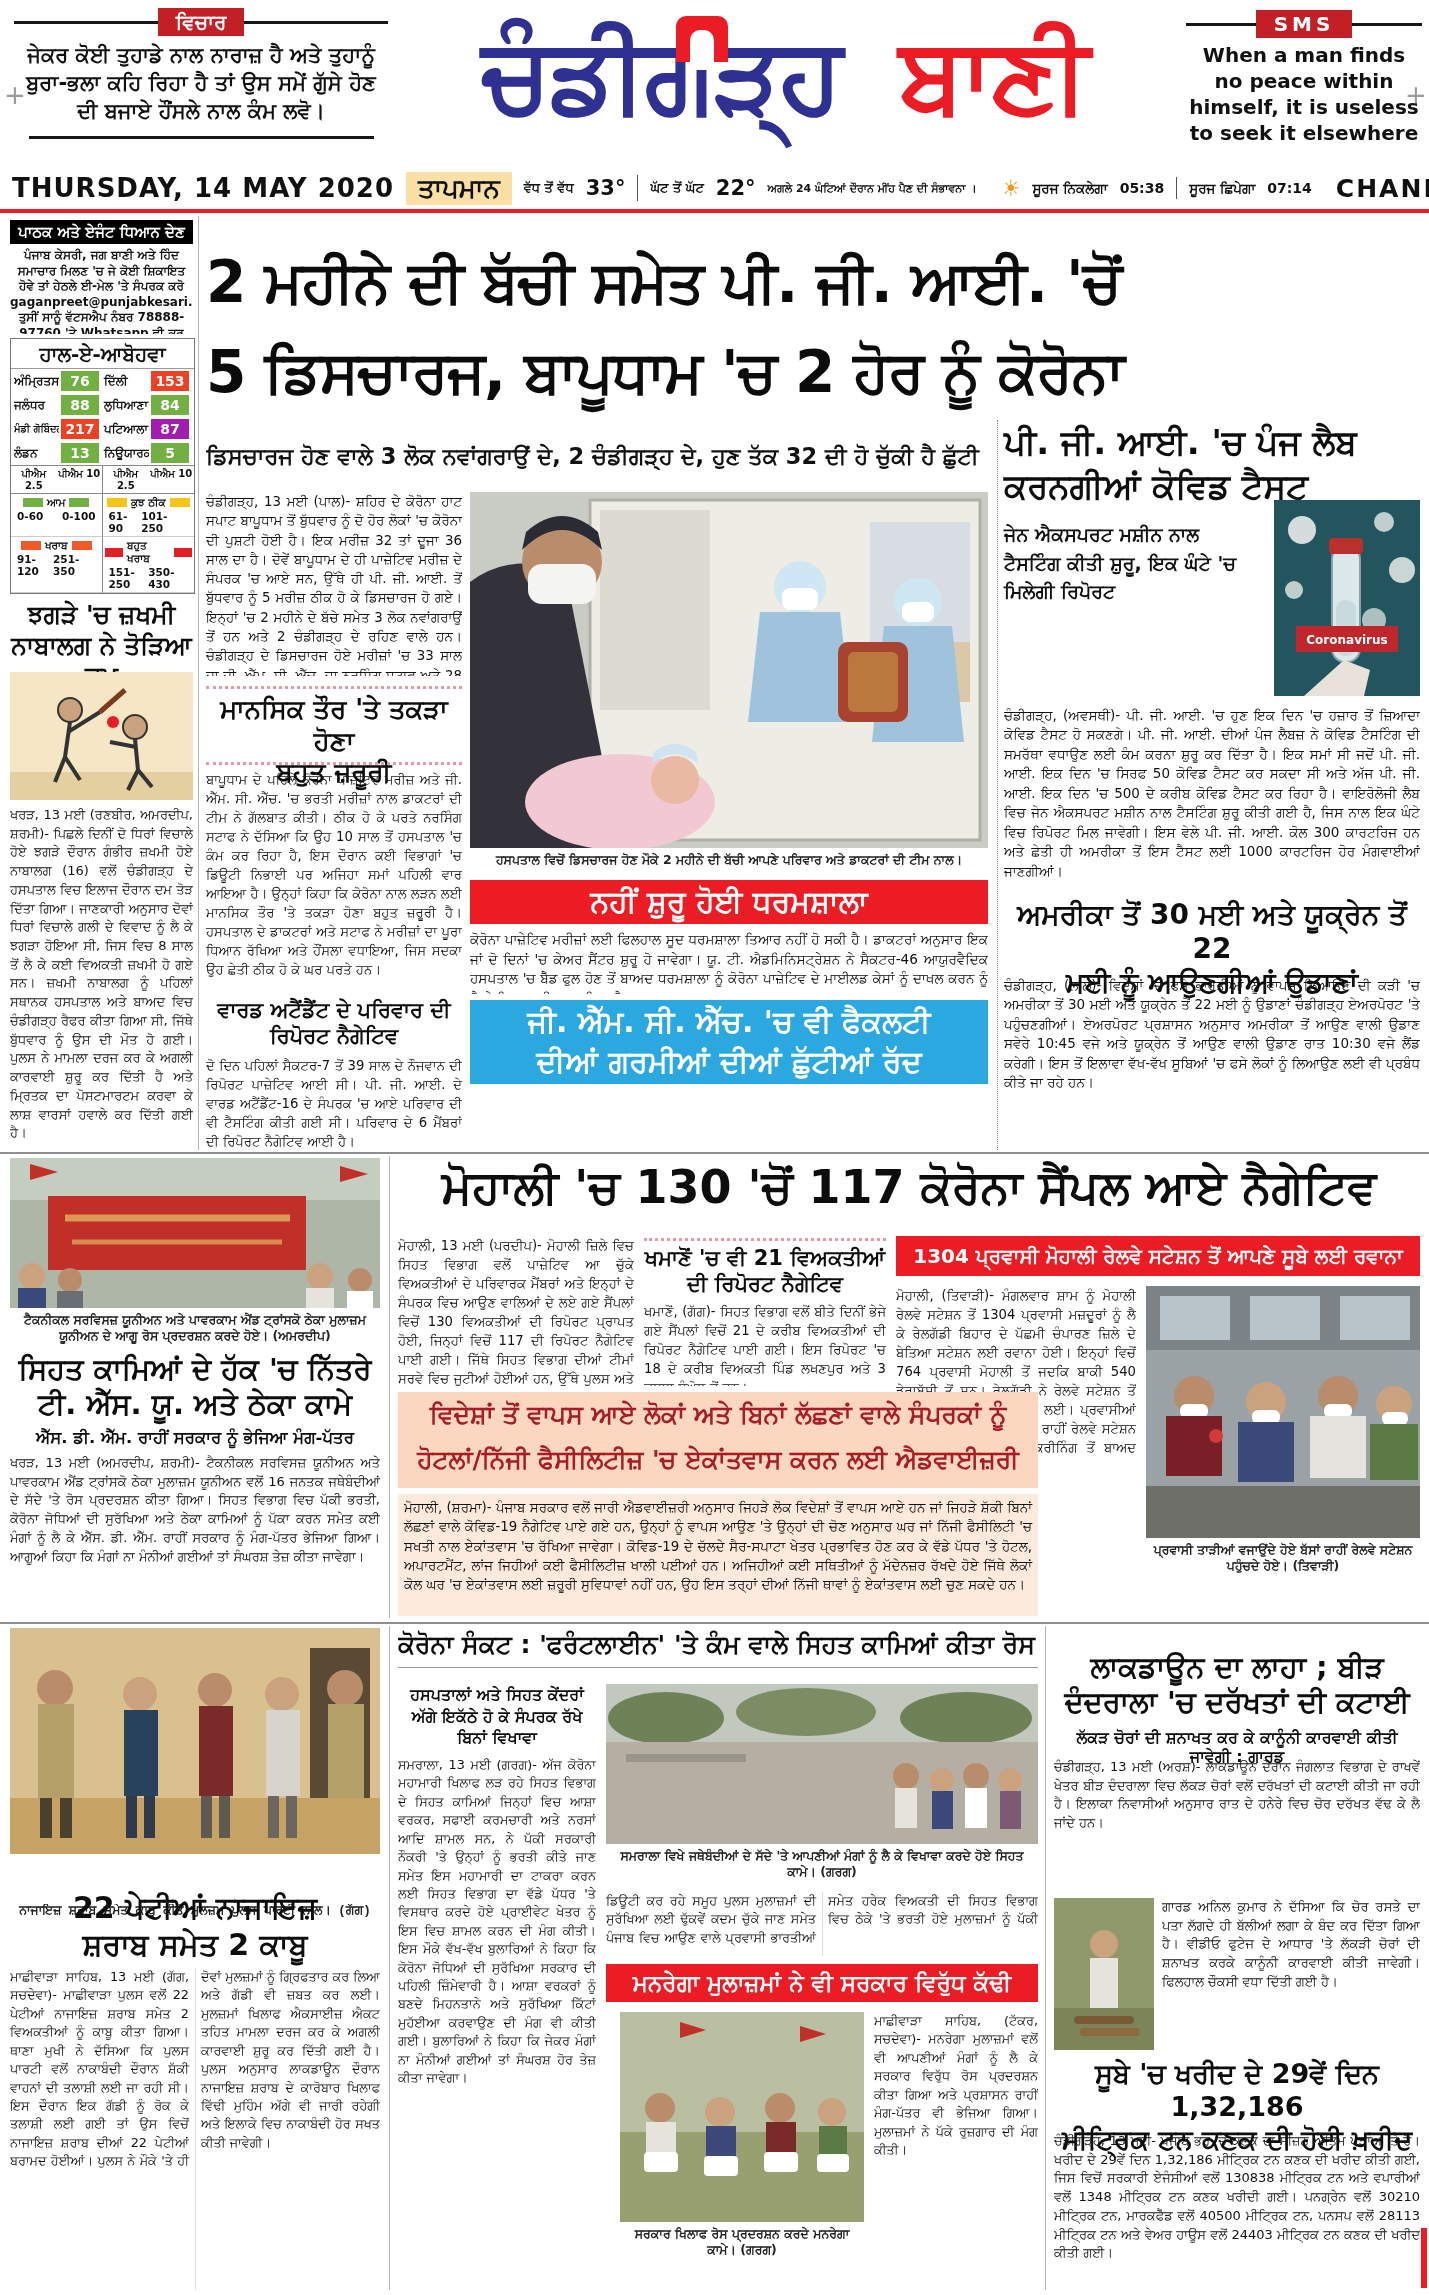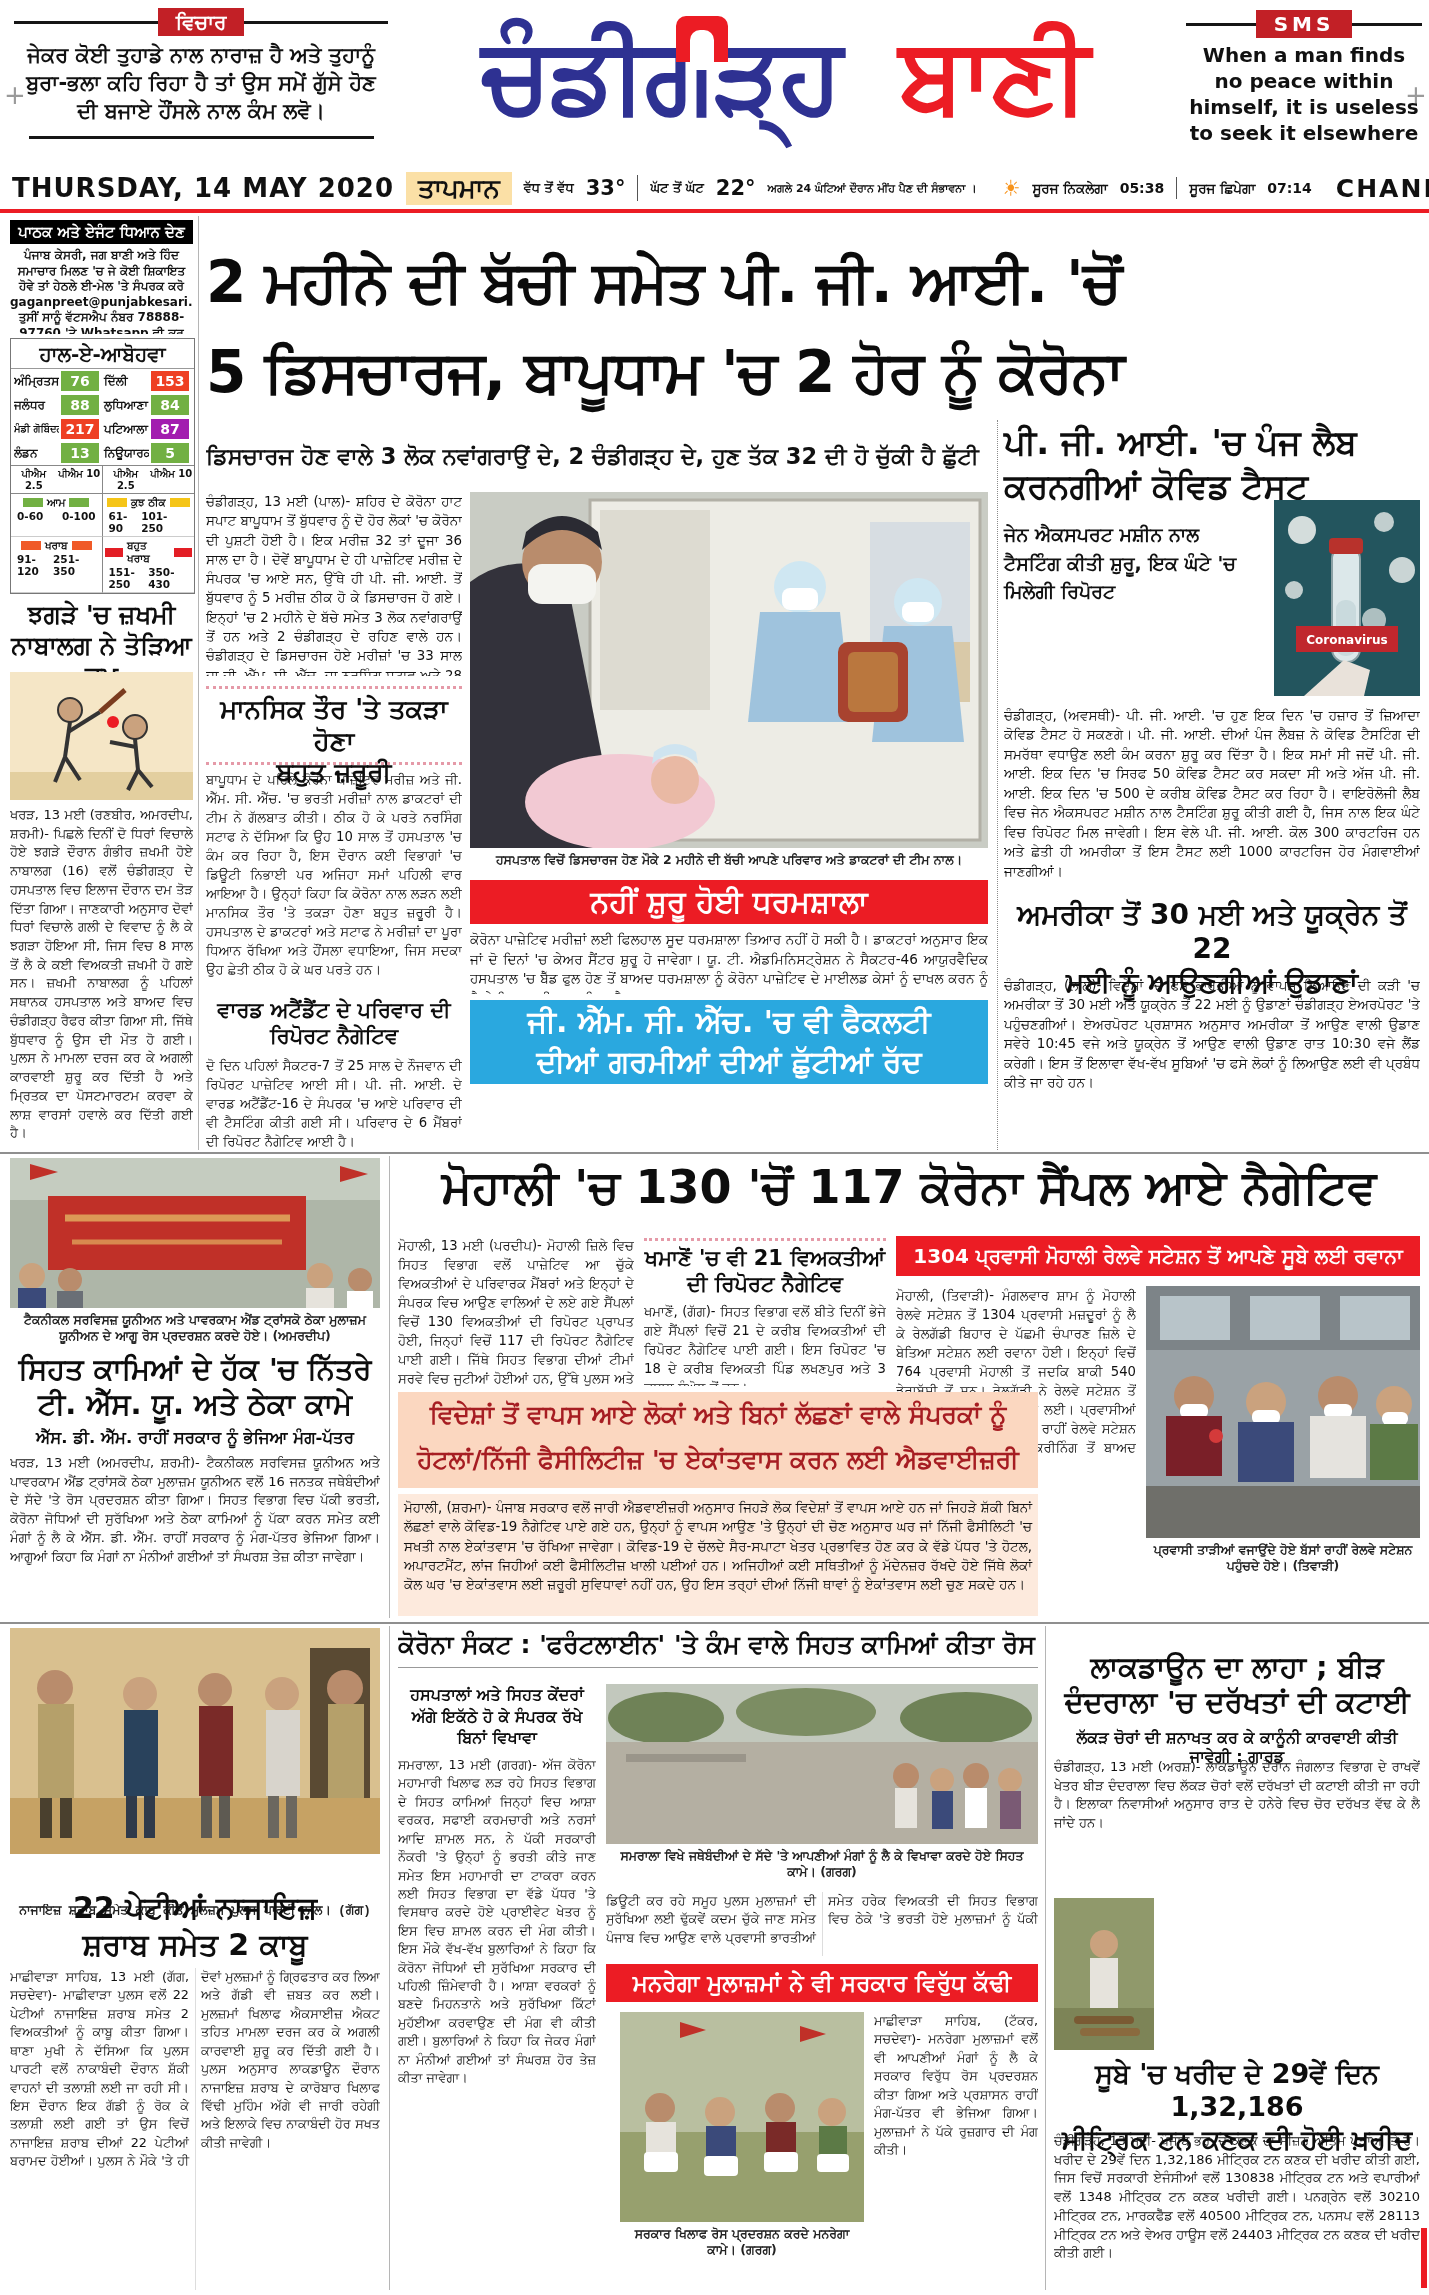--- a/index.html
+++ b/index.html
@@ -242,21 +242,21 @@
   <div class="abs hl" style="left:206px;top:694px;width:256px;font-size:26px;">
     <div>ਮਾਨਸਿਕ ਤੌਰ 'ਤੇ ਤਕੜਾ ਹੋਣਾ</div>
     <div>ਬਹੁਤ ਜ਼ਰੂਰੀ</div>
   </div>
   <div class="abs pinkdots" style="left:206px;top:762px;width:256px;"></div>
   <div class="abs jtext" style="left:206px;top:770px;width:256px;height:222px;font-size:13.2px;">ਬਾਪੂਧਾਮ ਦੇ ਪਹਿਲੇ ਕੋਰੋਨਾ ਪਾਜ਼ੇਟਿਵ ਮਰੀਜ਼ ਅਤੇ ਜੀ. ਐੱਮ. ਸੀ. ਐੱਚ. 'ਚ ਭਰਤੀ ਮਰੀਜ਼ਾਂ ਨਾਲ ਡਾਕਟਰਾਂ ਦੀ ਟੀਮ ਨੇ ਗੱਲਬਾਤ ਕੀਤੀ। ਠੀਕ ਹੋ ਕੇ ਪਰਤੇ ਨਰਸਿੰਗ ਸਟਾਫ ਨੇ ਦੱਸਿਆ ਕਿ ਉਹ 10 ਸਾਲ ਤੋਂ ਹਸਪਤਾਲ 'ਚ ਕੰਮ ਕਰ ਰਿਹਾ ਹੈ, ਇਸ ਦੌਰਾਨ ਕਈ ਵਿਭਾਗਾਂ 'ਚ ਡਿਊਟੀ ਨਿਭਾਈ ਪਰ ਅਜਿਹਾ ਸਮਾਂ ਪਹਿਲੀ ਵਾਰ ਆਇਆ ਹੈ। ਉਨ੍ਹਾਂ ਕਿਹਾ ਕਿ ਕੋਰੋਨਾ ਨਾਲ ਲੜਨ ਲਈ ਮਾਨਸਿਕ ਤੌਰ 'ਤੇ ਤਕੜਾ ਹੋਣਾ ਬਹੁਤ ਜ਼ਰੂਰੀ ਹੈ। ਹਸਪਤਾਲ ਦੇ ਡਾਕਟਰਾਂ ਅਤੇ ਸਟਾਫ ਨੇ ਮਰੀਜ਼ਾਂ ਦਾ ਪੂਰਾ ਧਿਆਨ ਰੱਖਿਆ ਅਤੇ ਹੌਂਸਲਾ ਵਧਾਇਆ, ਜਿਸ ਸਦਕਾ ਉਹ ਛੇਤੀ ਠੀਕ ਹੋ ਕੇ ਘਰ ਪਰਤੇ ਹਨ।</div>
   <div class="abs hl" style="left:206px;top:998px;width:256px;font-size:21px;">
     <div>ਵਾਰਡ ਅਟੈਂਡੈਂਟ ਦੇ ਪਰਿਵਾਰ ਦੀ</div>
     <div>ਰਿਪੋਰਟ ਨੈਗੇਟਿਵ</div>
   </div>
-  <div class="abs jtext" style="left:206px;top:1056px;width:256px;height:92px;font-size:13.2px;">ਦੋ ਦਿਨ ਪਹਿਲਾਂ ਸੈਕਟਰ-7 ਤੋਂ 25 ਸਾਲ ਦੇ ਨੌਜਵਾਨ ਦੀ ਰਿਪੋਰਟ ਪਾਜ਼ੇਟਿਵ ਆਈ ਸੀ। ਪੀ. ਜੀ. ਆਈ. ਦੇ ਵਾਰਡ ਅਟੈਂਡੈਂਟ-16 ਦੇ ਸੰਪਰਕ 'ਚ ਆਏ ਪਰਿਵਾਰ ਦੀ ਵੀ ਟੈਸਟਿੰਗ ਕੀਤੀ ਗਈ ਸੀ। ਪਰਿਵਾਰ ਦੇ 6 ਮੈਂਬਰਾਂ ਦੀ ਰਿਪੋਰਟ ਨੈਗੇਟਿਵ ਆਈ ਹੈ।</div>
+  <div class="abs jtext" style="left:206px;top:1056px;width:256px;height:92px;font-size:13.2px;">ਦੋ ਦਿਨ ਪਹਿਲਾਂ ਸੈਕਟਰ-7 ਤੋਂ 39 ਸਾਲ ਦੇ ਨੌਜਵਾਨ ਦੀ ਰਿਪੋਰਟ ਪਾਜ਼ੇਟਿਵ ਆਈ ਸੀ। ਪੀ. ਜੀ. ਆਈ. ਦੇ ਵਾਰਡ ਅਟੈਂਡੈਂਟ-16 ਦੇ ਸੰਪਰਕ 'ਚ ਆਏ ਪਰਿਵਾਰ ਦੀ ਵੀ ਟੈਸਟਿੰਗ ਕੀਤੀ ਗਈ ਸੀ। ਪਰਿਵਾਰ ਦੇ 6 ਮੈਂਬਰਾਂ ਦੀ ਰਿਪੋਰਟ ਨੈਗੇਟਿਵ ਆਈ ਹੈ।</div>
 
   <div class="abs redband" style="left:470px;top:880px;width:518px;height:44px;font-size:30px;line-height:44px;font-weight:800;">ਨਹੀਂ ਸ਼ੁਰੂ ਹੋਈ ਧਰਮਸ਼ਾਲਾ</div>
   <div class="abs jtext" style="left:470px;top:930px;width:518px;height:64px;font-size:13.6px;">ਕੋਰੋਨਾ ਪਾਜ਼ੇਟਿਵ ਮਰੀਜ਼ਾਂ ਲਈ ਫਿਲਹਾਲ ਸੂਦ ਧਰਮਸ਼ਾਲਾ ਤਿਆਰ ਨਹੀਂ ਹੋ ਸਕੀ ਹੈ। ਡਾਕਟਰਾਂ ਅਨੁਸਾਰ ਇਕ ਜਾਂ ਦੋ ਦਿਨਾਂ 'ਚ ਕੇਅਰ ਸੈਂਟਰ ਸ਼ੁਰੂ ਹੋ ਜਾਵੇਗਾ। ਯੂ. ਟੀ. ਐਡਮਿਨਿਸਟ੍ਰੇਸ਼ਨ ਨੇ ਸੈਕਟਰ-46 ਆਯੁਰਵੈਦਿਕ ਹਸਪਤਾਲ 'ਚ ਬੈੱਡ ਫੁਲ ਹੋਣ ਤੋਂ ਬਾਅਦ ਧਰਮਸ਼ਾਲਾ ਨੂੰ ਕੋਰੋਨਾ ਪਾਜ਼ੇਟਿਵ ਦੇ ਮਾਈਲਡ ਕੇਸਾਂ ਨੂੰ ਦਾਖਲ ਕਰਨ ਨੂੰ ਲੈ ਕੇ ਤਿਆਰ ਕੀਤਾ ਜਾ ਰਿਹਾ ਹੈ।</div>
   <div class="abs" style="left:470px;top:1000px;width:518px;height:84px;background:#2aa8df;color:#fff;font-weight:800;text-align:center;font-size:30px;line-height:1.33;padding-top:2px;box-sizing:border-box;">
     <div>ਜੀ. ਐੱਮ. ਸੀ. ਐੱਚ. 'ਚ ਵੀ ਫੈਕਲਟੀ</div>
     <div>ਦੀਆਂ ਗਰਮੀਆਂ ਦੀਆਂ ਛੁੱਟੀਆਂ ਰੱਦ</div>
   </div>
 
   <div class="abs hl" style="left:1004px;top:420px;width:418px;font-size:34px;text-align:left;line-height:1.3;">
     <div>ਪੀ. ਜੀ. ਆਈ. 'ਚ ਪੰਜ ਲੈਬ</div>
@@ -439,20 +439,21 @@
   <div class="abs subhl" style="left:1054px;top:1728px;width:366px;font-size:16px;">ਲੱਕੜ ਚੋਰਾਂ ਦੀ ਸ਼ਨਾਖਤ ਕਰ ਕੇ ਕਾਨੂੰਨੀ ਕਾਰਵਾਈ ਕੀਤੀ ਜਾਵੇਗੀ : ਗਾਰਡ</div>
   <div class="abs jtext" style="left:1054px;top:1758px;width:366px;height:134px;font-size:13px;">ਚੰਡੀਗੜ੍ਹ, 13 ਮਈ (ਅਰਸ਼)- ਲਾਕਡਾਊਨ ਦੌਰਾਨ ਜੰਗਲਾਤ ਵਿਭਾਗ ਦੇ ਰਾਖਵੇਂ ਖੇਤਰ ਬੀੜ ਦੰਦਰਾਲਾ ਵਿਚ ਲੱਕੜ ਚੋਰਾਂ ਵਲੋਂ ਦਰੱਖਤਾਂ ਦੀ ਕਟਾਈ ਕੀਤੀ ਜਾ ਰਹੀ ਹੈ। ਇਲਾਕਾ ਨਿਵਾਸੀਆਂ ਅਨੁਸਾਰ ਰਾਤ ਦੇ ਹਨੇਰੇ ਵਿਚ ਚੋਰ ਦਰੱਖਤ ਵੱਢ ਕੇ ਲੈ ਜਾਂਦੇ ਹਨ।</div>
   <svg class="abs photo" style="left:1054px;top:1898px;" width="100" height="152" viewBox="0 0 100 152">
     <rect width="100" height="152" fill="#90996b"></rect>
     <rect y="110" width="100" height="42" fill="#7d8457"></rect>
     <circle cx="50" cy="46" r="14" fill="#caa27e"></circle>
     <rect x="36" y="60" width="28" height="50" fill="#e6e3dc"></rect>
     <rect x="20" y="118" width="60" height="8" rx="4" fill="#7a5a33"></rect>
     <rect x="26" y="130" width="60" height="8" rx="4" fill="#8a6a3e"></rect>
   </svg>
+  <div class="abs jtext" style="left:1162px;top:1898px;width:258px;height:152px;font-size:13px;">ਗਾਰਡ ਅਨਿਲ ਕੁਮਾਰ ਨੇ ਦੱਸਿਆ ਕਿ ਚੋਰ ਰਸਤੇ ਦਾ ਪਤਾ ਲੱਗਦੇ ਹੀ ਬੱਲੀਆਂ ਲਗਾ ਕੇ ਬੰਦ ਕਰ ਦਿੱਤਾ ਗਿਆ ਹੈ। ਵੀਡੀਓ ਫੁਟੇਜ ਦੇ ਆਧਾਰ 'ਤੇ ਲੱਕੜੀ ਚੋਰਾਂ ਦੀ ਸ਼ਨਾਖਤ ਕਰਕੇ ਕਾਨੂੰਨੀ ਕਾਰਵਾਈ ਕੀਤੀ ਜਾਵੇਗੀ। ਫਿਲਹਾਲ ਚੌਕਸੀ ਵਧਾ ਦਿੱਤੀ ਗਈ ਹੈ।</div>
   <div class="abs hl" style="left:1054px;top:2058px;width:366px;font-size:27px;">
     <div>ਸੂਬੇ 'ਚ ਖਰੀਦ ਦੇ 29ਵੇਂ ਦਿਨ 1,32,186</div>
     <div>ਮੀਟ੍ਰਿਕ ਟਨ ਕਣਕ ਦੀ ਹੋਈ ਖ਼ਰੀਦ</div>
   </div>
   <div class="abs jtext" style="left:1054px;top:2132px;width:366px;height:158px;font-size:13px;">ਚੰਡੀਗੜ੍ਹ, 13 ਮਈ- ਪੰਜਾਬ ਭਰ 'ਚ ਕਣਕ ਦਾ ਸੀਜ਼ਨ ਅੰਤਿਮ ਪੜਾਅ 'ਤੇ ਹੈ। ਖਰੀਦ ਦੇ 29ਵੇਂ ਦਿਨ 1,32,186 ਮੀਟ੍ਰਿਕ ਟਨ ਕਣਕ ਦੀ ਖਰੀਦ ਕੀਤੀ ਗਈ, ਜਿਸ ਵਿਚੋਂ ਸਰਕਾਰੀ ਏਜੰਸੀਆਂ ਵਲੋਂ 130838 ਮੀਟ੍ਰਿਕ ਟਨ ਅਤੇ ਵਪਾਰੀਆਂ ਵਲੋਂ 1348 ਮੀਟ੍ਰਿਕ ਟਨ ਕਣਕ ਖਰੀਦੀ ਗਈ। ਪਨਗ੍ਰੇਨ ਵਲੋਂ 30210 ਮੀਟ੍ਰਿਕ ਟਨ, ਮਾਰਕਫੈੱਡ ਵਲੋਂ 40500 ਮੀਟ੍ਰਿਕ ਟਨ, ਪਨਸਪ ਵਲੋਂ 28113 ਮੀਟ੍ਰਿਕ ਟਨ ਅਤੇ ਵੇਅਰ ਹਾਊਸ ਵਲੋਂ 24403 ਮੀਟ੍ਰਿਕ ਟਨ ਕਣਕ ਦੀ ਖਰੀਦ ਕੀਤੀ ਗਈ।</div>
 
   <div class="abs" style="left:1421px;top:2228px;width:6px;height:60px;background:#ec1c24;"></div>
 
 </div>
 

